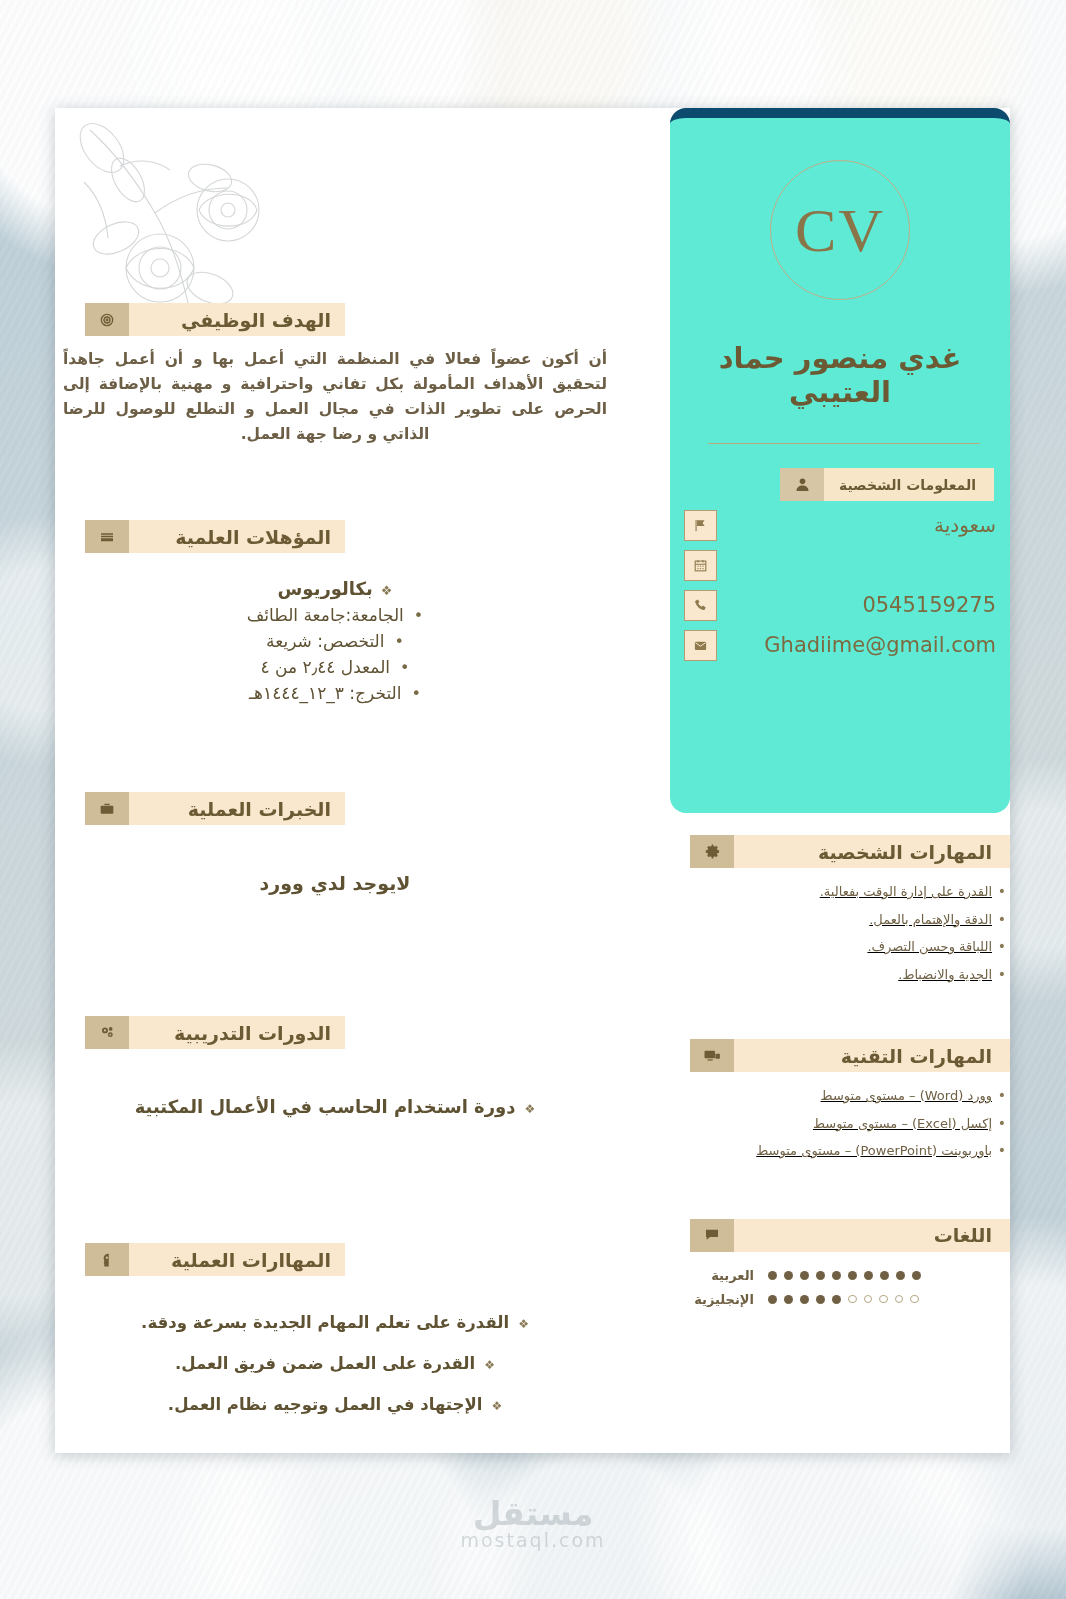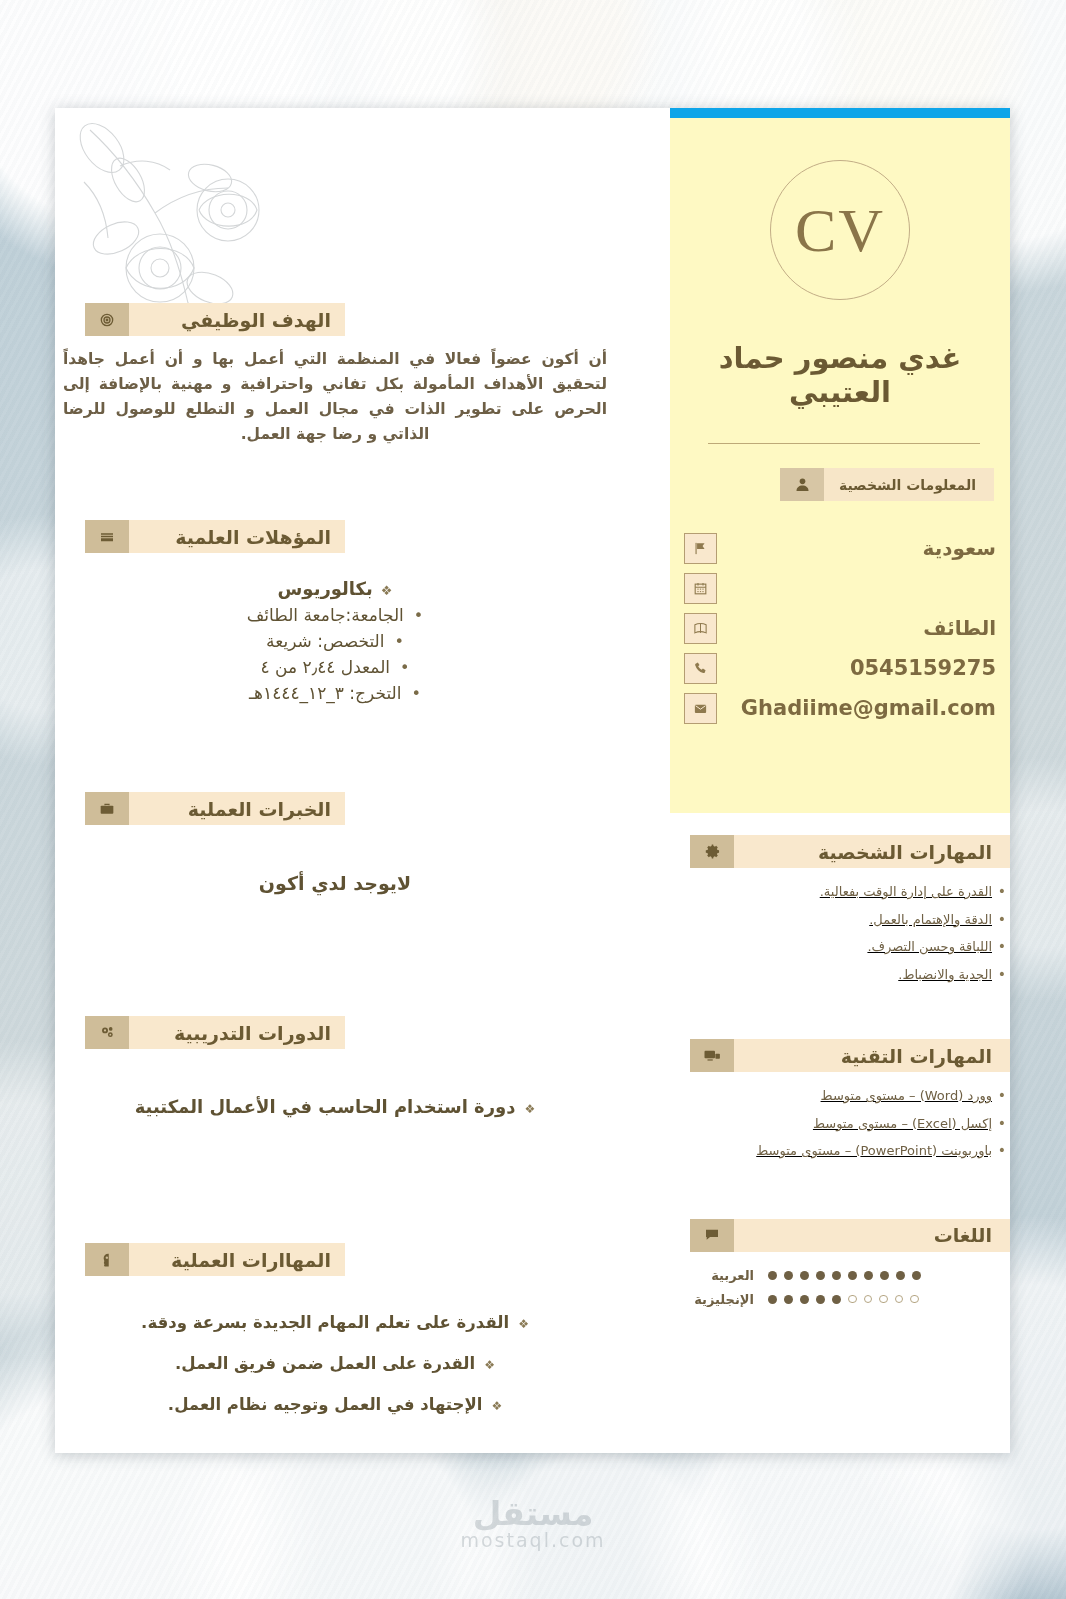--- a/index.html
+++ b/index.html
@@ -36,41 +36,41 @@
 
   
   #page{position:absolute;left:55px;top:108px;width:955px;height:1345px;
     background:#ffffff;box-shadow:0 2px 14px rgba(60,75,85,.28);overflow:hidden;}
 
   
   #sketch{position:absolute;left:5px;top:10px;width:230px;height:215px;opacity:.5;}
 
   
   #rightcol{position:absolute;right:0;top:0;width:340px;}
-  #beigebox{background:#fef9c3;height:695px;position:relative;border-top:10px solid #0ea5e9;}
+  #beigebox{background:#5eead4;height:695px;position:relative;border-top:10px solid #0c4a6e;border-radius:16px;}
   #cvcircle{position:absolute;left:50%;top:42px;transform:translateX(-50%);
     width:138px;height:138px;border-radius:50%;border:1.6px solid #c2ad86;
     display:flex;align-items:center;justify-content:center;}
   #cvcircle span{font-family:"Liberation Serif","DejaVu Serif",serif;font-size:62px;color:#8a7549;letter-spacing:2px;}
   #fullname{position:absolute;left:0;right:0;top:223px;text-align:center;
     font-size:29px;color:#6b5a33;font-weight:700;
     font-family:"DejaVu Sans","Liberation Sans",sans-serif;}
   #namerule{position:absolute;left:38px;right:30px;top:325px;height:1px;background:#bda978;}
 
   
   .sechead{display:flex;align-items:center;height:33px;margin:0;}
   .sechead .hbar{flex:1;background:#f7e6c8;height:33px;display:flex;align-items:center;
     justify-content:flex-start;padding-right:18px;box-sizing:border-box;}
   .sechead .htxt{font-size:19px;font-weight:700;color:#6b5a33;letter-spacing:.3px;}
   .sechead .hicon{width:44px;height:33px;background:#d7c6a5;display:flex;align-items:center;
     justify-content:center;color:#6d5c35;font-size:17px;}
 
   
   #pi-head{position:absolute;right:16px;top:350px;left:110px;}
-  #pi-list{position:absolute;right:14px;top:410px;left:14px;font-weight:bold;}
+  #pi-list{position:absolute;right:14px;top:387px;left:14px;}
   .pi-row{display:flex;align-items:center;justify-content:flex-start;gap:10px;height:40px;}
   .pi-ico{width:31px;height:29px;border:1.3px solid #b49d72;color:#8f7a4e;font-size:15px;
     display:flex;align-items:center;justify-content:center;flex:0 0 auto;background:#f9e8cd;}
   .pi-val{flex:1;text-align:right;font-size:20px;color:#7d6a41;padding-left:4px;direction:rtl;}
   .pi-val.ltr{direction:ltr;text-align:right;font-size:21px;}
 
   
   .rsec{margin-top:4px;}
   .rsec .sechead .hbar{background:#f9e8cd;}
   .rsec .sechead .hicon{background:#cfbd99;}
@@ -190,29 +190,20 @@
           <div class="pi-val"></div>
           <div class="pi-ico">
             <svg width="15" height="15" viewBox="0 0 24 24" fill="none" stroke="#8f7a4e" stroke-width="1.8">
               <rect x="3.5" y="5" width="17" height="15.5"></rect>
                 <path d="M3.5 10h17M8 3v4M16 3v4"></path>
               <path d="M7 13h2M11 13h2M15 13h2M7 17h2M11 17h2M15 17h2" stroke-width="1.6"></path>
             </svg>
           </div>
         </div>
 
-        <div class="pi-row">
-          <div class="pi-val">الطائف</div>
-          <div class="pi-ico">
-            <svg width="15" height="15" viewBox="0 0 24 24" fill="none" stroke="#8f7a4e" stroke-width="1.7">
-              <path d="M12 4C8.5 4 5 5 3 6v13c2-1 5.5-2 9-2s6.5 1 9 2V6c-2-1-5.5-2-9-2z"></path>
-                <path d="M12 4v15"></path>
-            </svg>
-          </div>
-        </div>
 
         <div class="pi-row">
           <div class="pi-val ltr">0545159275</div>
           <div class="pi-ico">
             <svg width="14" height="14" viewBox="0 0 24 24" fill="#8f7a4e">
               <path d="M6.6 2.5 9.4 7l-2.2 2.2c1.2 2.6 3.3 4.7 5.9 5.9L15.3 13l4.5 2.8-1.1 3.4c-.4 1.2-1.7 1.8-2.9 1.4C9 18.6 4.3 13.9 2.1 7.1 1.7 5.9 2.3 4.6 3.5 4.2z"></path>
             </svg>
           </div>
         </div>
 
@@ -366,21 +357,21 @@
           </div>
           <div class="hicon">
             <svg width="16" height="16" viewBox="0 0 24 24" fill="#6d5c35">
               <rect x="2.5" y="7" width="19" height="12" rx="1.4"></rect>
               <path d="M9 6.5V5h6v1.5" stroke="#6d5c35" stroke-width="1.8" fill="none"></path>
             </svg>
           </div>
         </div>
       </div>
       <div class="lbody">
-        <div class="centerline">لايوجد لدي أكون</div>
+        <div class="centerline">لايوجد لدي وورد</div>
       </div>
     </div>
 
     <div class="lsec" style="top:908px;">
       <div class="lhead-wrap">
         <div class="sechead" style="width:265px;margin-right:270px;">
           <div class="hbar">
             <span class="htxt">الدورات التدريبية</span>
           </div>
           <div class="hicon">

